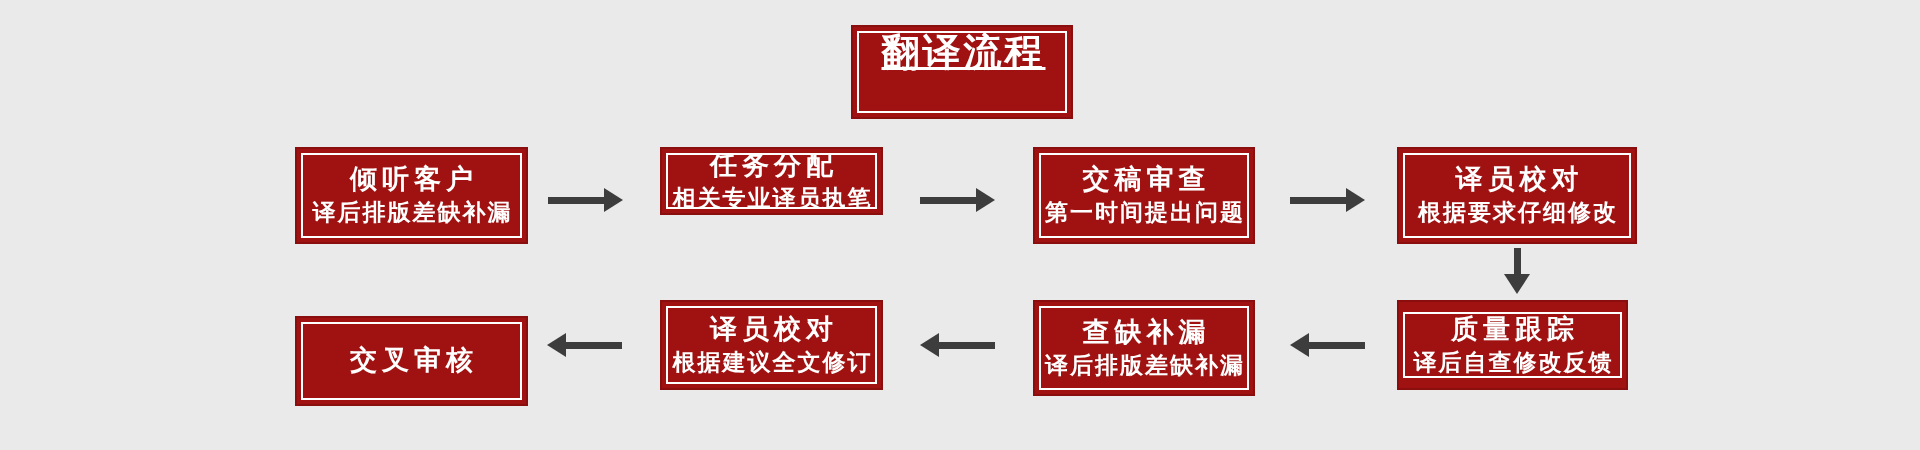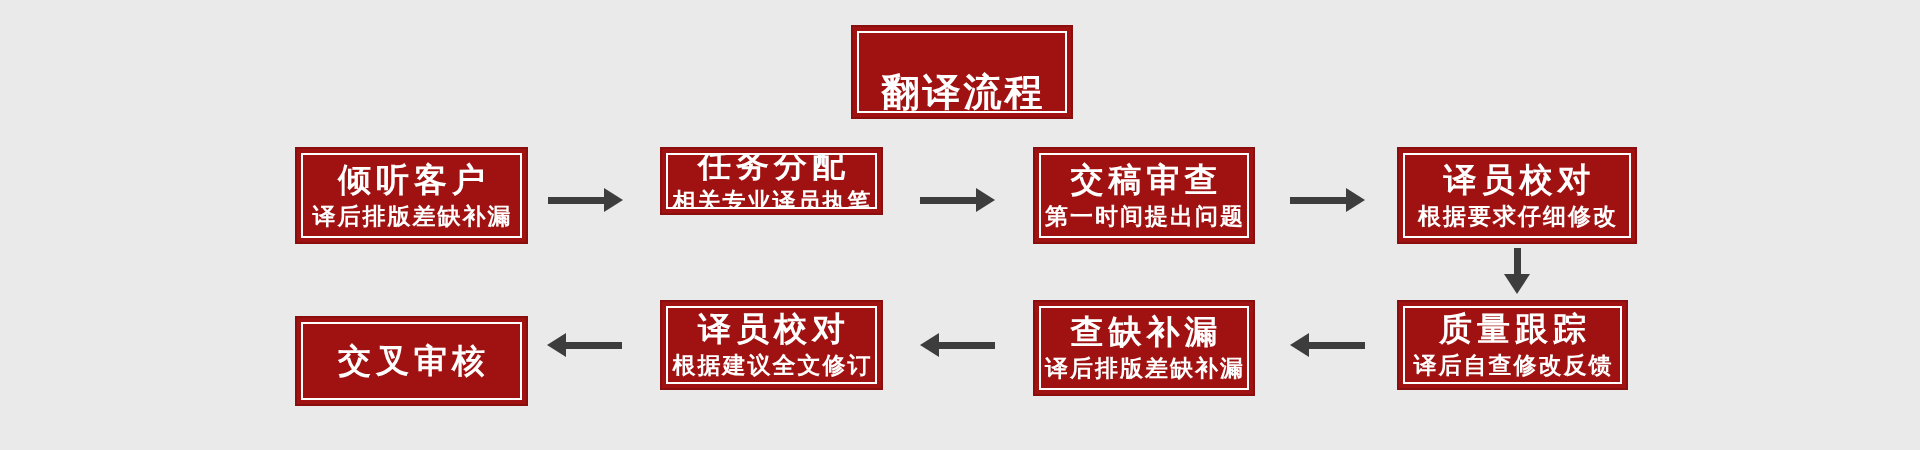--- a/index.html
+++ b/index.html
@@ -29,31 +29,32 @@
     border: 2px solid #FFFFFF;
     display: flex;
     flex-direction: column;
     align-items: center;
     justify-content: center;
     color: #FFFFFF;
     text-align: center;
     overflow: hidden;
   }
   .title-box .pbox-inner {
-    justify-content: flex-end;
+    justify-content: flex-start;
+    text-decoration: underline;
   }
   .main-title {
     font-size: 38px;
     font-weight: bold;
     letter-spacing: 3px;
     padding-left: 3px; 
     line-height: 1;
   }
   .pbox-title {
-    font-size: 33px;
+    font-size: 27px;
     font-weight: bold;
     letter-spacing: 5px;
     padding-left: 5px;
     line-height: 1.15;
   }
   .pbox-sub {
     font-size: 23px;
     font-weight: bold;
     letter-spacing: 2px;
     padding-left: 2px;
@@ -174,21 +175,21 @@
     </div>
   </div>
 
   <div class="pbox" style="left:1033px; top:300px; width:222px; height:96px;">
     <div class="pbox-inner">
       <div class="pbox-title">查缺补漏</div>
       <div class="pbox-sub">译后排版差缺补漏</div>
     </div>
   </div>
 
-  <div class="pbox" style="left:1397px; top:300px; width:231px; height:90px;">
+  <div class="pbox" style="left:1397px; top:300px; width:231px; height:90px;align-items:center;">
     <div class="pbox-inner">
       <div class="pbox-title">质量跟踪</div>
       <div class="pbox-sub">译后自查修改反馈</div>
     </div>
   </div>
 
   <div class="arrow-h" style="left:1290px; top:333px;">
     <span class="arrow-head-left"></span>
       <span class="arrow-shaft-h"></span>
   </div>

